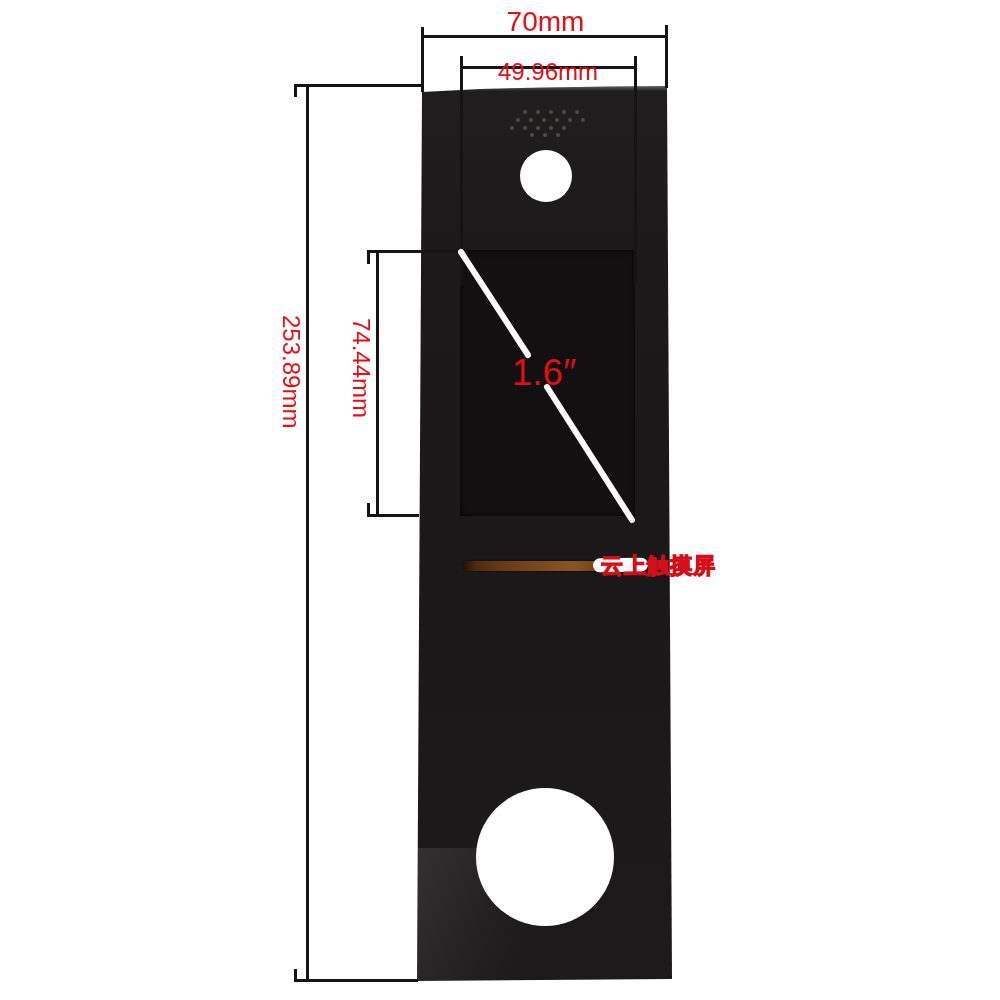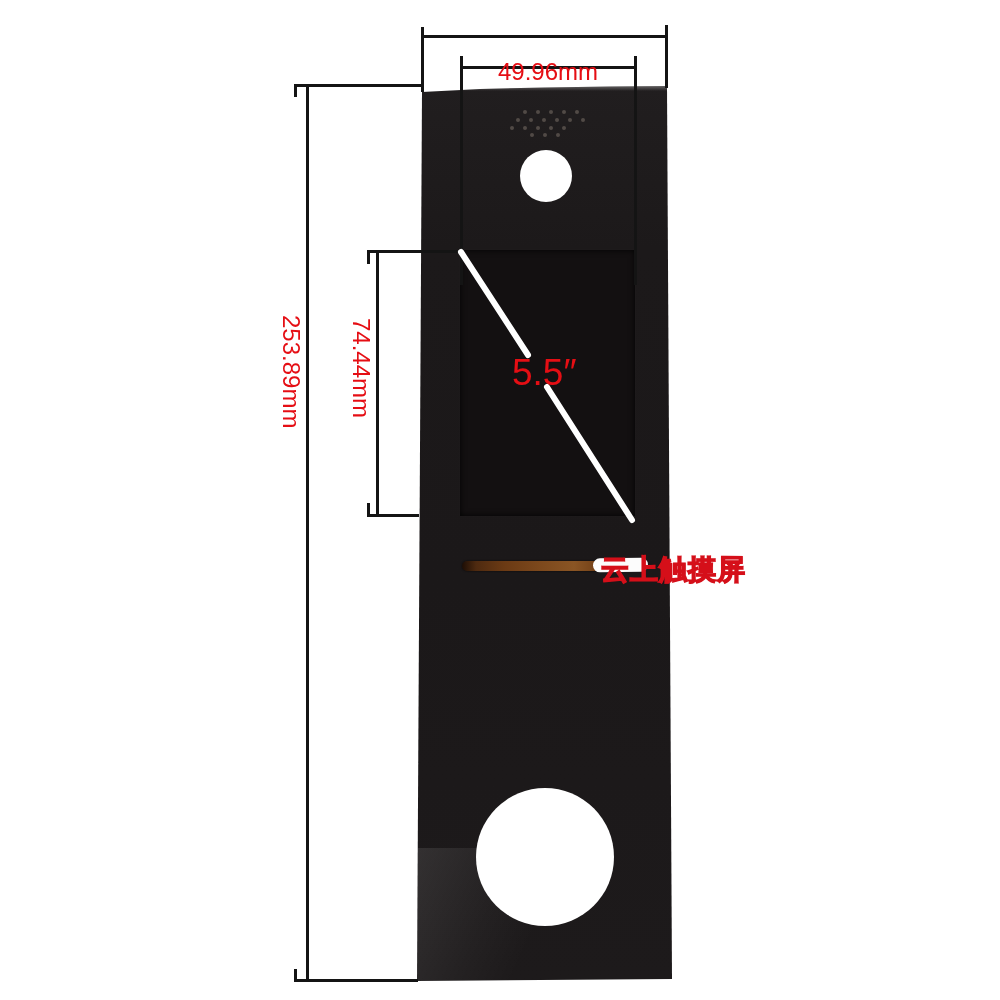--- a/index.html
+++ b/index.html
@@ -48,21 +48,21 @@
   
   .red-label{position:absolute;color:#e50e14;white-space:nowrap;}
   .vertical-label{writing-mode:vertical-rl;text-orientation:mixed;}
   #label-70{left:424px;top:6px;width:243px;text-align:center;font-size:28px;}
   #label-4996{left:461px;top:42px;width:174px;text-align:center;font-size:24px;}
   #label-25389{left:277px;top:315px;font-size:24px;}
   #label-7444{left:347px;top:318px;font-size:24px;}
   #label-35{left:512px;top:352px;font-size:37px;}
   
   #watermark{
-    position:absolute;left:601px;top:551px;font-size:28px;font-weight:bold;letter-spacing:1px;
+    position:absolute;left:601px;top:551px;font-size:22px;font-weight:bold;letter-spacing:1px;
     color:#be185d;-webkit-text-stroke:1.3px #d50f19;
     text-shadow:0 0 1px #d50f19;
     white-space:nowrap;
   }
   
   #diag-svg{position:absolute;left:0;top:0;pointer-events:none;}
 </style>
 </head>
 <body>
 
@@ -122,20 +122,21 @@
   <div class="dim" style="left: 368px; top: 250px; width: 92px; height: 3px; background: rgb(20, 20, 20);"></div>
   <div class="dim" style="left: 368px; top: 514px; width: 51px; height: 3px; background: rgb(20, 20, 20);"></div>
   <div class="dim" style="left: 367px; top: 250px; width: 3px; height: 14px; background: rgb(20, 20, 20);"></div>
   <div class="dim" style="left: 367px; top: 503px; width: 3px; height: 14px; background: rgb(20, 20, 20);"></div>
 
   <svg id="diag-svg" width="1000" height="1000">
     <line x1="461" y1="252" x2="528" y2="355" stroke="#ffffff" stroke-width="6" stroke-linecap="round"></line>
     <line x1="547" y1="387" x2="632" y2="520" stroke="#ffffff" stroke-width="6" stroke-linecap="round"></line>
   </svg>
 
+  <div id="label-70" class="red-label" style="color: rgb(229, 14, 20);">70mm</div>
   <div id="label-4996" class="red-label" style="color: rgb(229, 14, 20); margin-top: 16px;">49.96mm</div>
   <div id="label-25389" class="red-label vertical-label" style="color: rgb(229, 14, 20);">253.89mm</div>
   <div id="label-7444" class="red-label vertical-label" style="color: rgb(229, 14, 20);">74.44mm</div>
-  <div id="label-35" class="red-label" style="color: rgb(229, 14, 20);">5.5″</div>
+  <div id="label-35" class="red-label" style="color: rgb(229, 14, 20);">1.6″</div>
 
   <div id="watermark">云上触摸屏</div>
 
 </div>
 
 </body></html>

